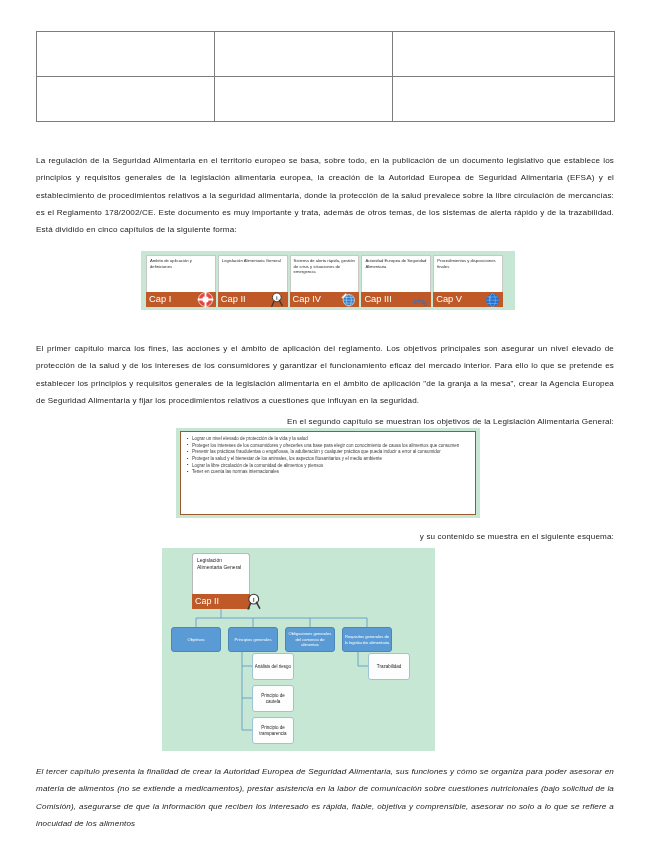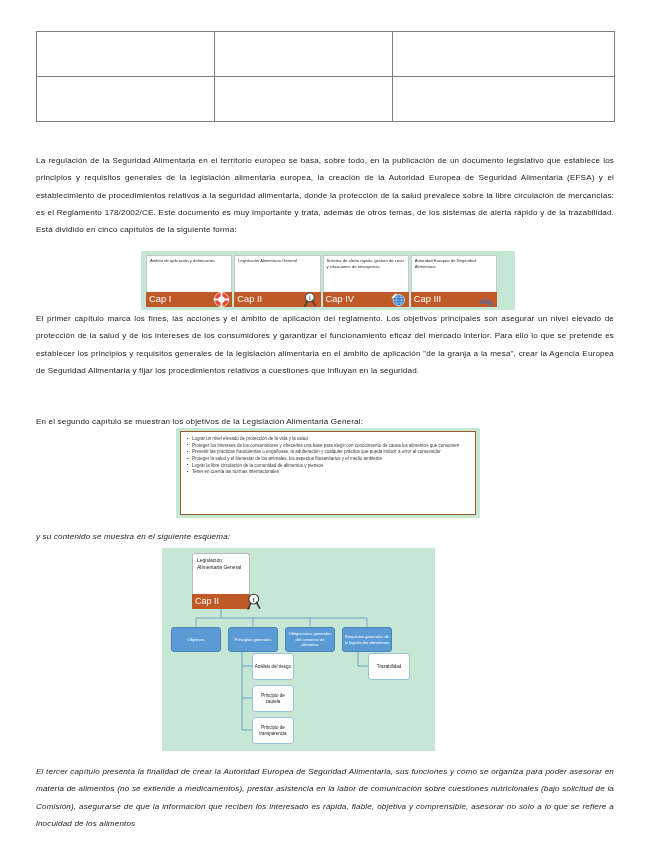--- a/index.html
+++ b/index.html
@@ -46,38 +46,38 @@
     position: absolute;
     left: 36px;
     width: 578px;
     margin: 0;
     font-size: 8.1px;
     line-height: 17.3px;
     text-align: justify;
     color: #1c1c1c;
     letter-spacing: 0.15px;
   }
-  p.para.nojust { text-align: left; }
+  p.para.nojust { text-align: right; }
 
   #para-1 { top: 152px; }
-  #para-2 { top: 310px; }
+  #para-2 { top: 340px; }
   #para-3 { top: 413px; }
-  #para-4 { top: 528px; font-style: italic; }
+  #para-4 { top: 528px; }
   #para-5 { top: 763px; font-style: italic; }
 
   
   .fig-chapters {
     position: absolute;
     left: 141px;
     top: 251px;
     width: 374px;
     height: 59px;
     background: #c7e7d5;
     box-sizing: border-box;
-    padding: 4px 18px 3px 5px;
+    padding: 4px 12px 3px 5px;
     display: flex;
     gap: 2px;
   }
   .chap-col {
     flex: 1 1 0;
     display: flex;
     flex-direction: column;
     position: relative;
   }
   .chap-card {
@@ -315,20 +315,32 @@
       <div class="chap-card">Autoridad Europea de Seguridad Alimentaria</div>
       <div class="chap-bar">
         <span class="bar-text">Cap III</span>
         <svg class="chap-ico" viewBox="0 0 24 24">
           <text x="2" y="19" font-family="Liberation Sans, sans-serif" font-size="11" font-weight="bold" fill="#3f6fb5">efs</text>
           <text x="16" y="21" font-family="Liberation Sans, sans-serif" font-size="9" font-weight="bold" fill="#3f6fb5">a</text>
         </svg>
       </div>
     </div>
 
+    <div class="chap-col">
+      <div class="chap-card">Procedimientos y disposiciones finales</div>
+      <div class="chap-bar">
+        <span class="bar-text">Cap V</span>
+        <svg class="chap-ico" viewBox="0 0 24 24">
+          <circle cx="12" cy="13" r="9" fill="#1f6fd0"></circle>
+          <ellipse cx="12" cy="13" rx="4" ry="9" fill="none" stroke="#7fb8ea" stroke-width="0.9"></ellipse>
+          <path d="M3.2 13 L20.8 13 M4.6 8.5 L19.4 8.5 M4.6 17.5 L19.4 17.5" stroke="#7fb8ea" stroke-width="0.9"></path>
+          <path d="M7 7 q3 3 1 6" fill="none" stroke="#ffffff" stroke-width="0.7" opacity="0.6"></path>
+        </svg>
+      </div>
+    </div>
 
   </div>
 
   <p class="para" id="para-2">El primer capítulo marca los fines, las acciones y el ámbito de aplicación del reglamento. Los objetivos principales son asegurar un nivel elevado de protección de la salud y de los intereses de los consumidores y garantizar el funcionamiento eficaz del mercado interior. Para ello lo que se pretende es establecer los principios y requisitos generales de la legislación alimentaria en el ámbito de aplicación "de la granja a la mesa", crear la Agencia Europea de Seguridad Alimentaria y fijar los procedimientos relativos a cuestiones que influyan en la seguridad.</p>
 
   <p class="para nojust" id="para-3">En el segundo capítulo se muestran los objetivos de la Legislación Alimentaria General:</p>
 
   <div class="fig-objectives-wrap">
     <div class="fig-objectives">
       <ul class="obj-list">

